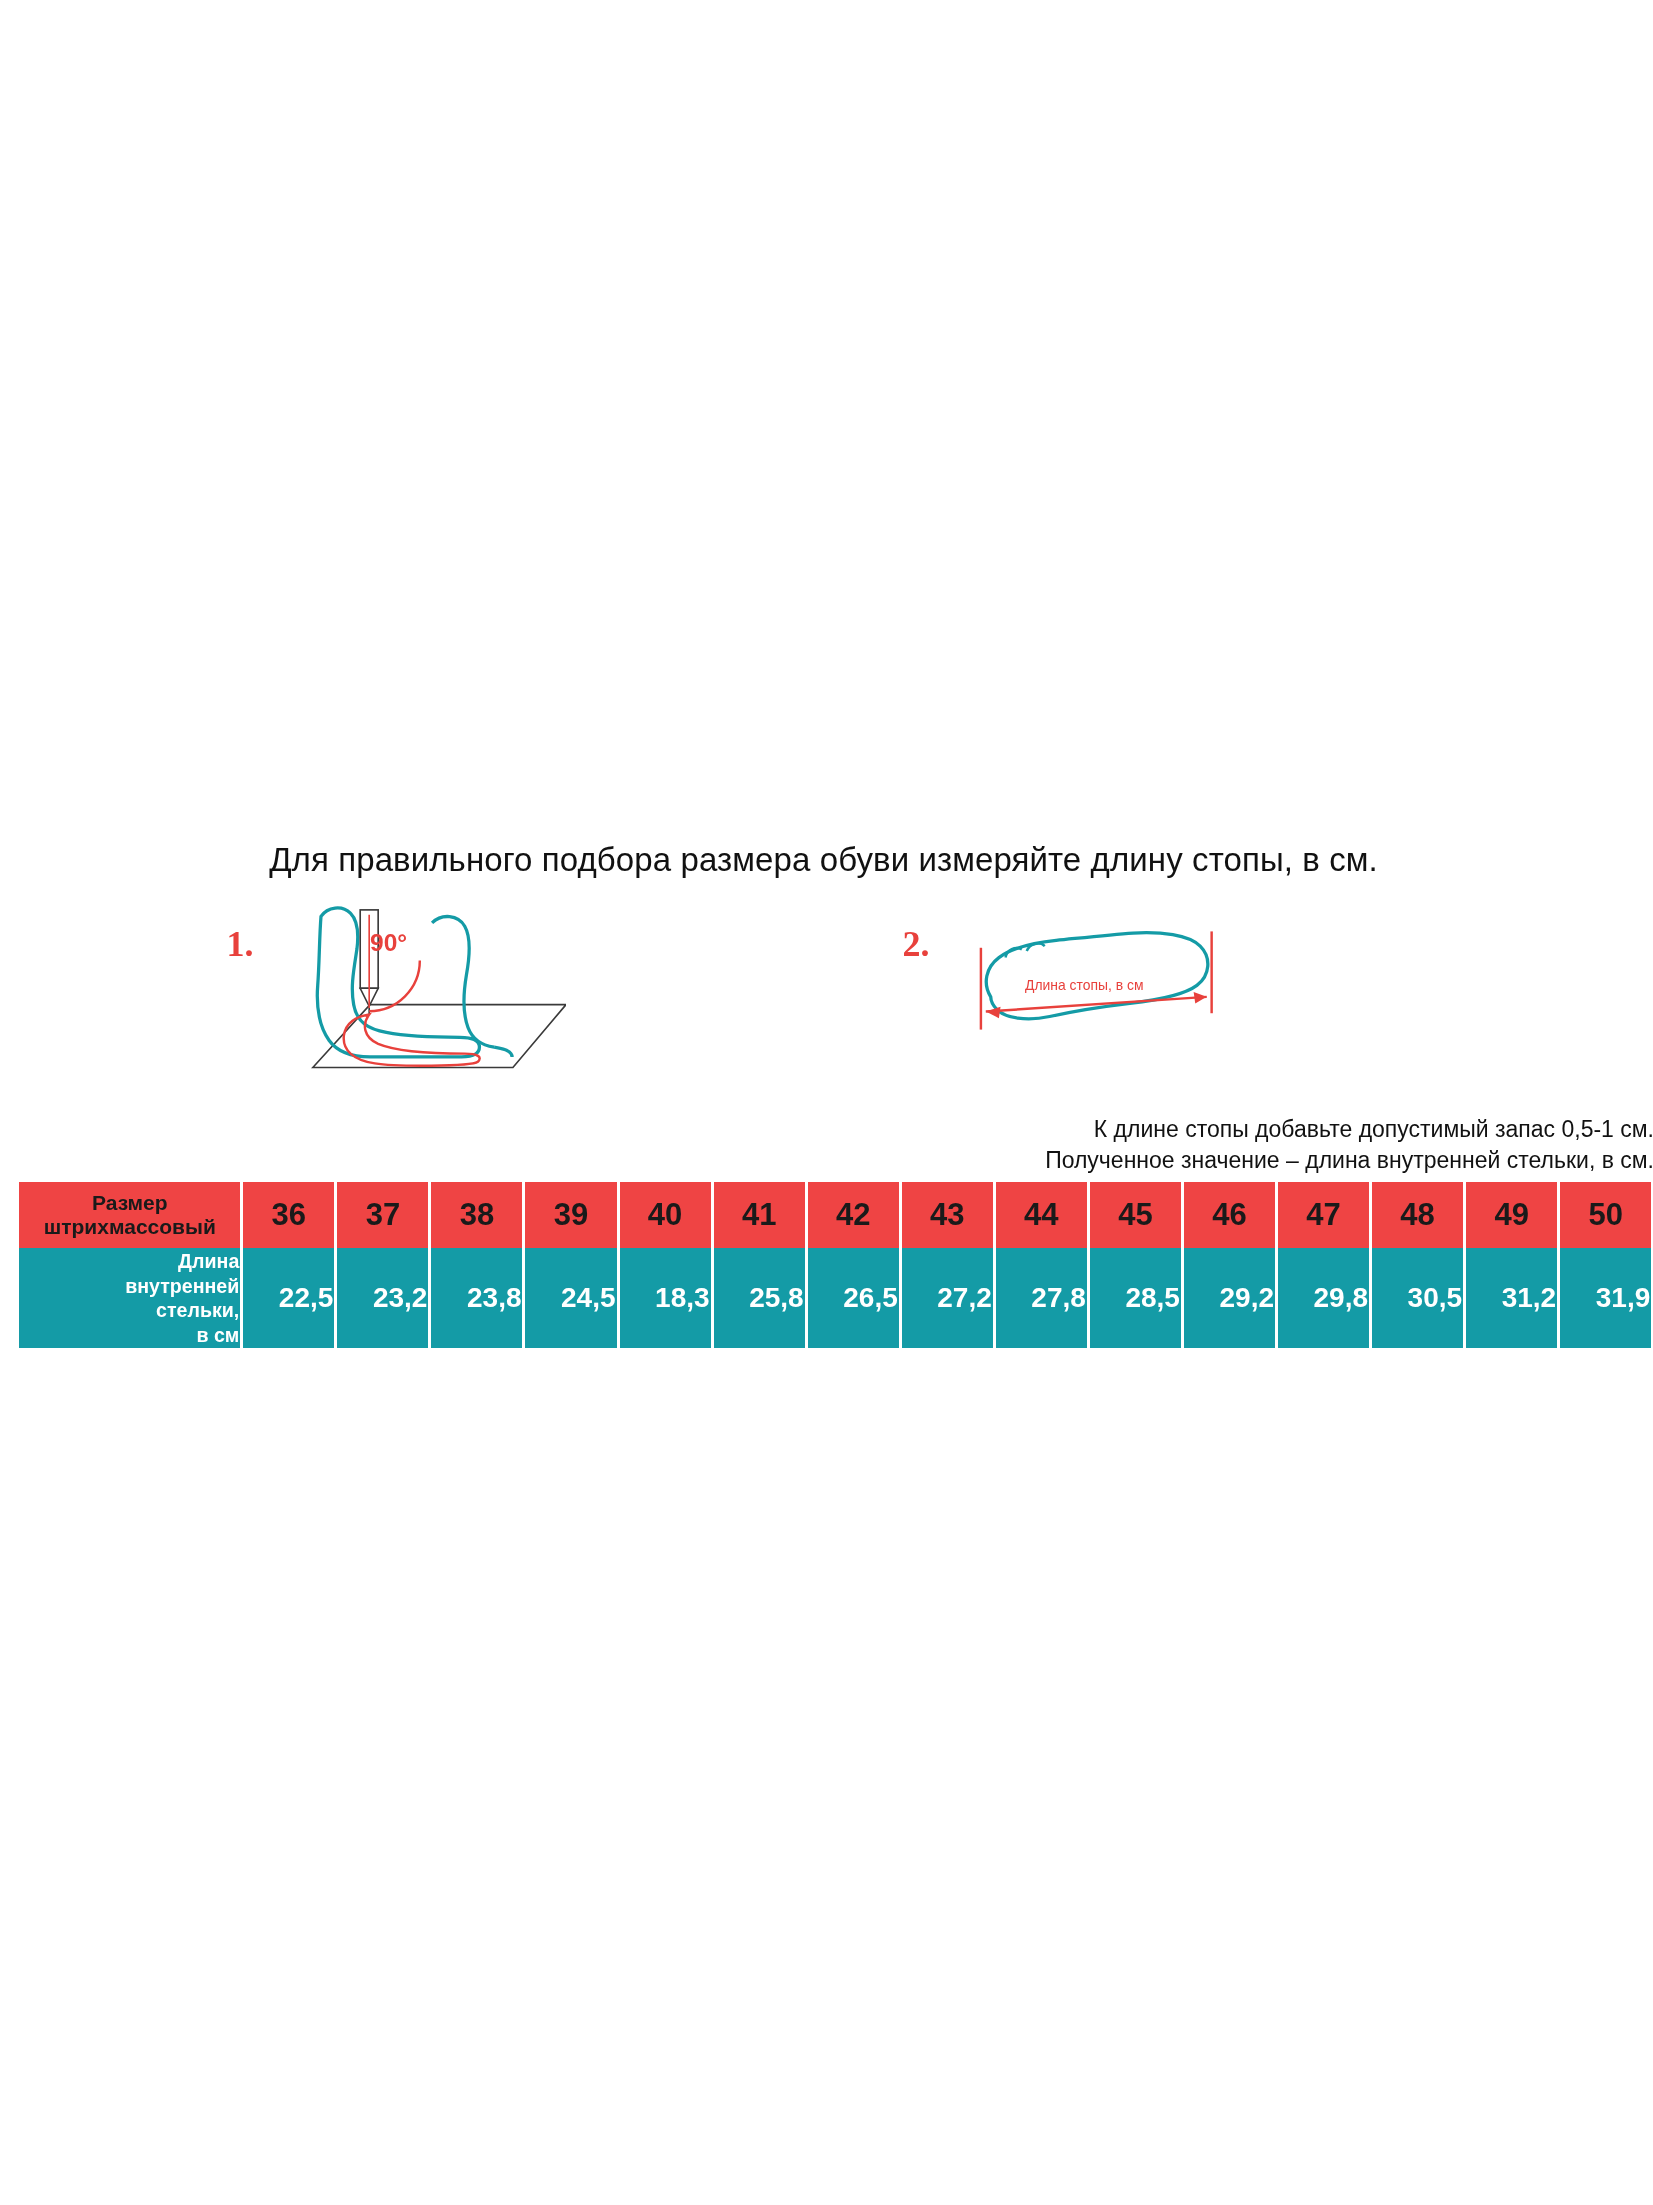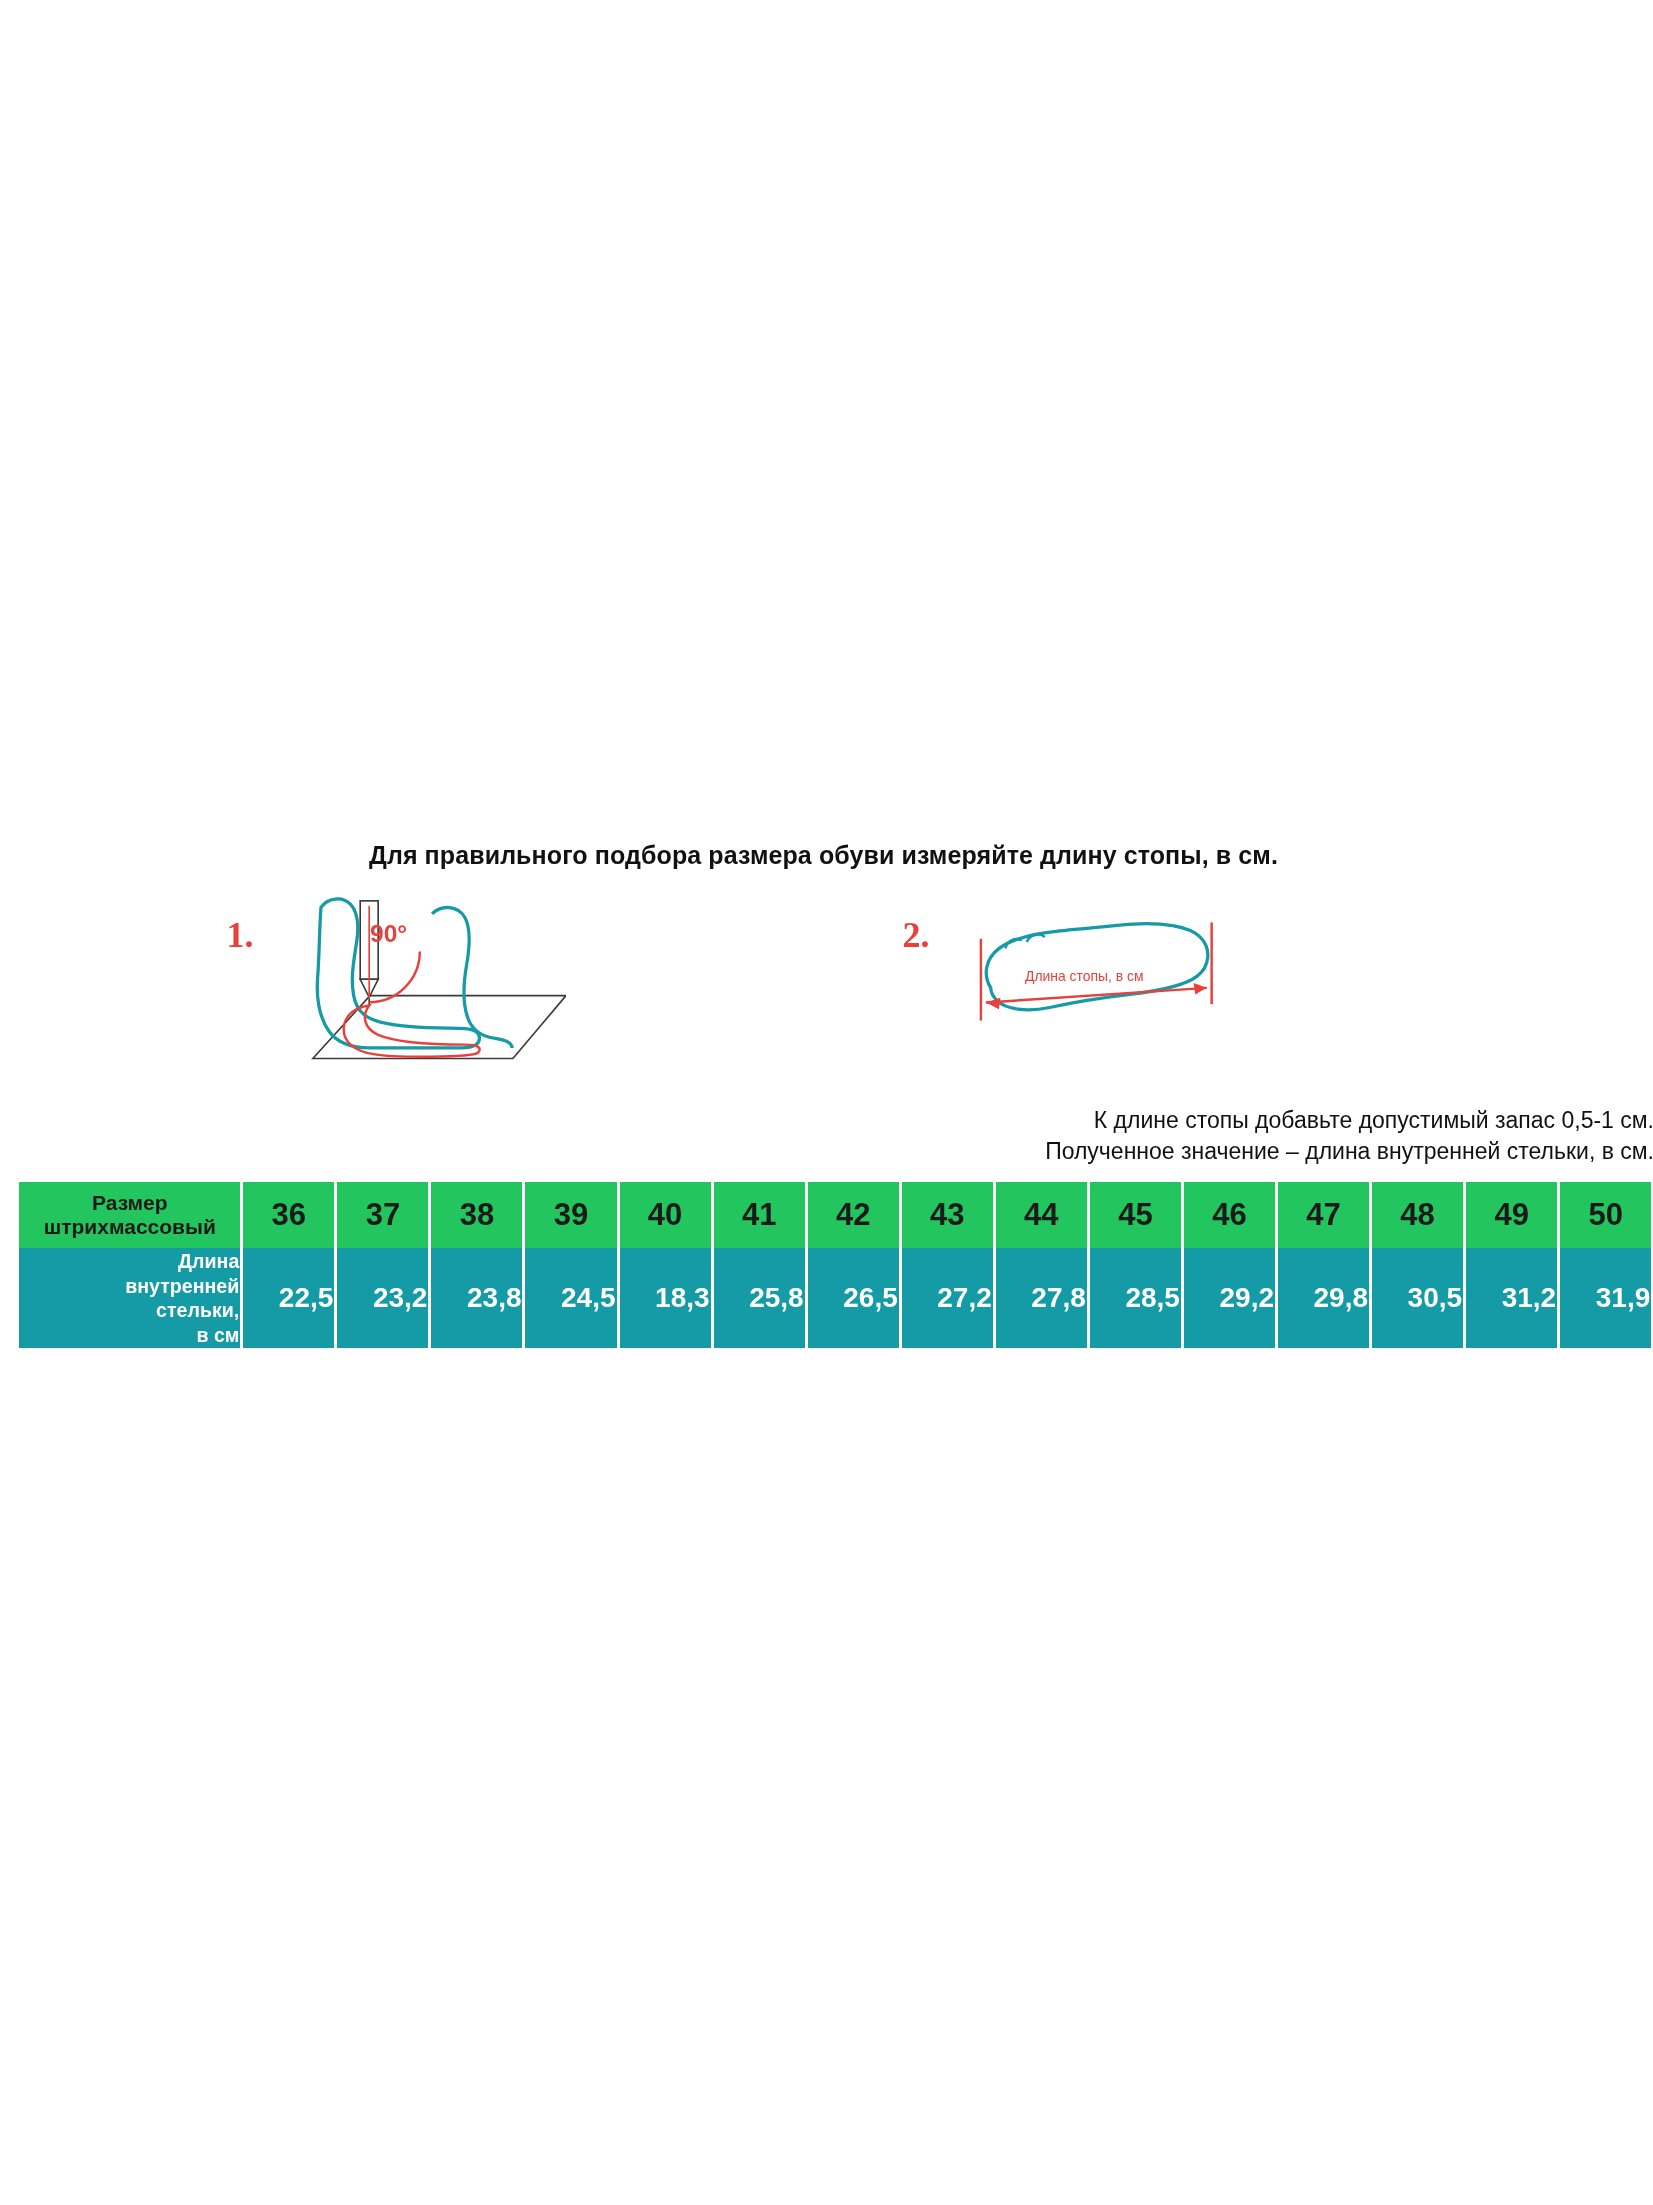--- a/index.html
+++ b/index.html
@@ -27,22 +27,22 @@
   
   .guide {
     position: absolute;
     left: 0;
     top: 841px;
     width: 1654px;
   }
 
   .headline {
     text-align: center;
-    font-size: 25px;
-    font-weight: bold;
+    font-size: 33px;
+    font-weight: normal;
     color: #111111;
     letter-spacing: 0.1px;
     margin: 0 7px 21px 0;
   }
 
   
   .steps {
     position: relative;
     width: 1495px;
     margin: 0 auto;
@@ -88,21 +88,21 @@
   }
 
   table.size-table {
     border-collapse: separate;
     border-spacing: 3.3px 0;
     width: 1638px;
     table-layout: fixed;
   }
 
   table.size-table tr.row-sizes td {
-    background: #22c55e;
+    background: #ef4444;
     height: 64px;
     text-align: center;
     vertical-align: middle;
     font-size: 31px;
     font-weight: bold;
     color: #1a1a1a;
   }
 
   table.size-table tr.row-lengths td {
     background: #149ba6;

